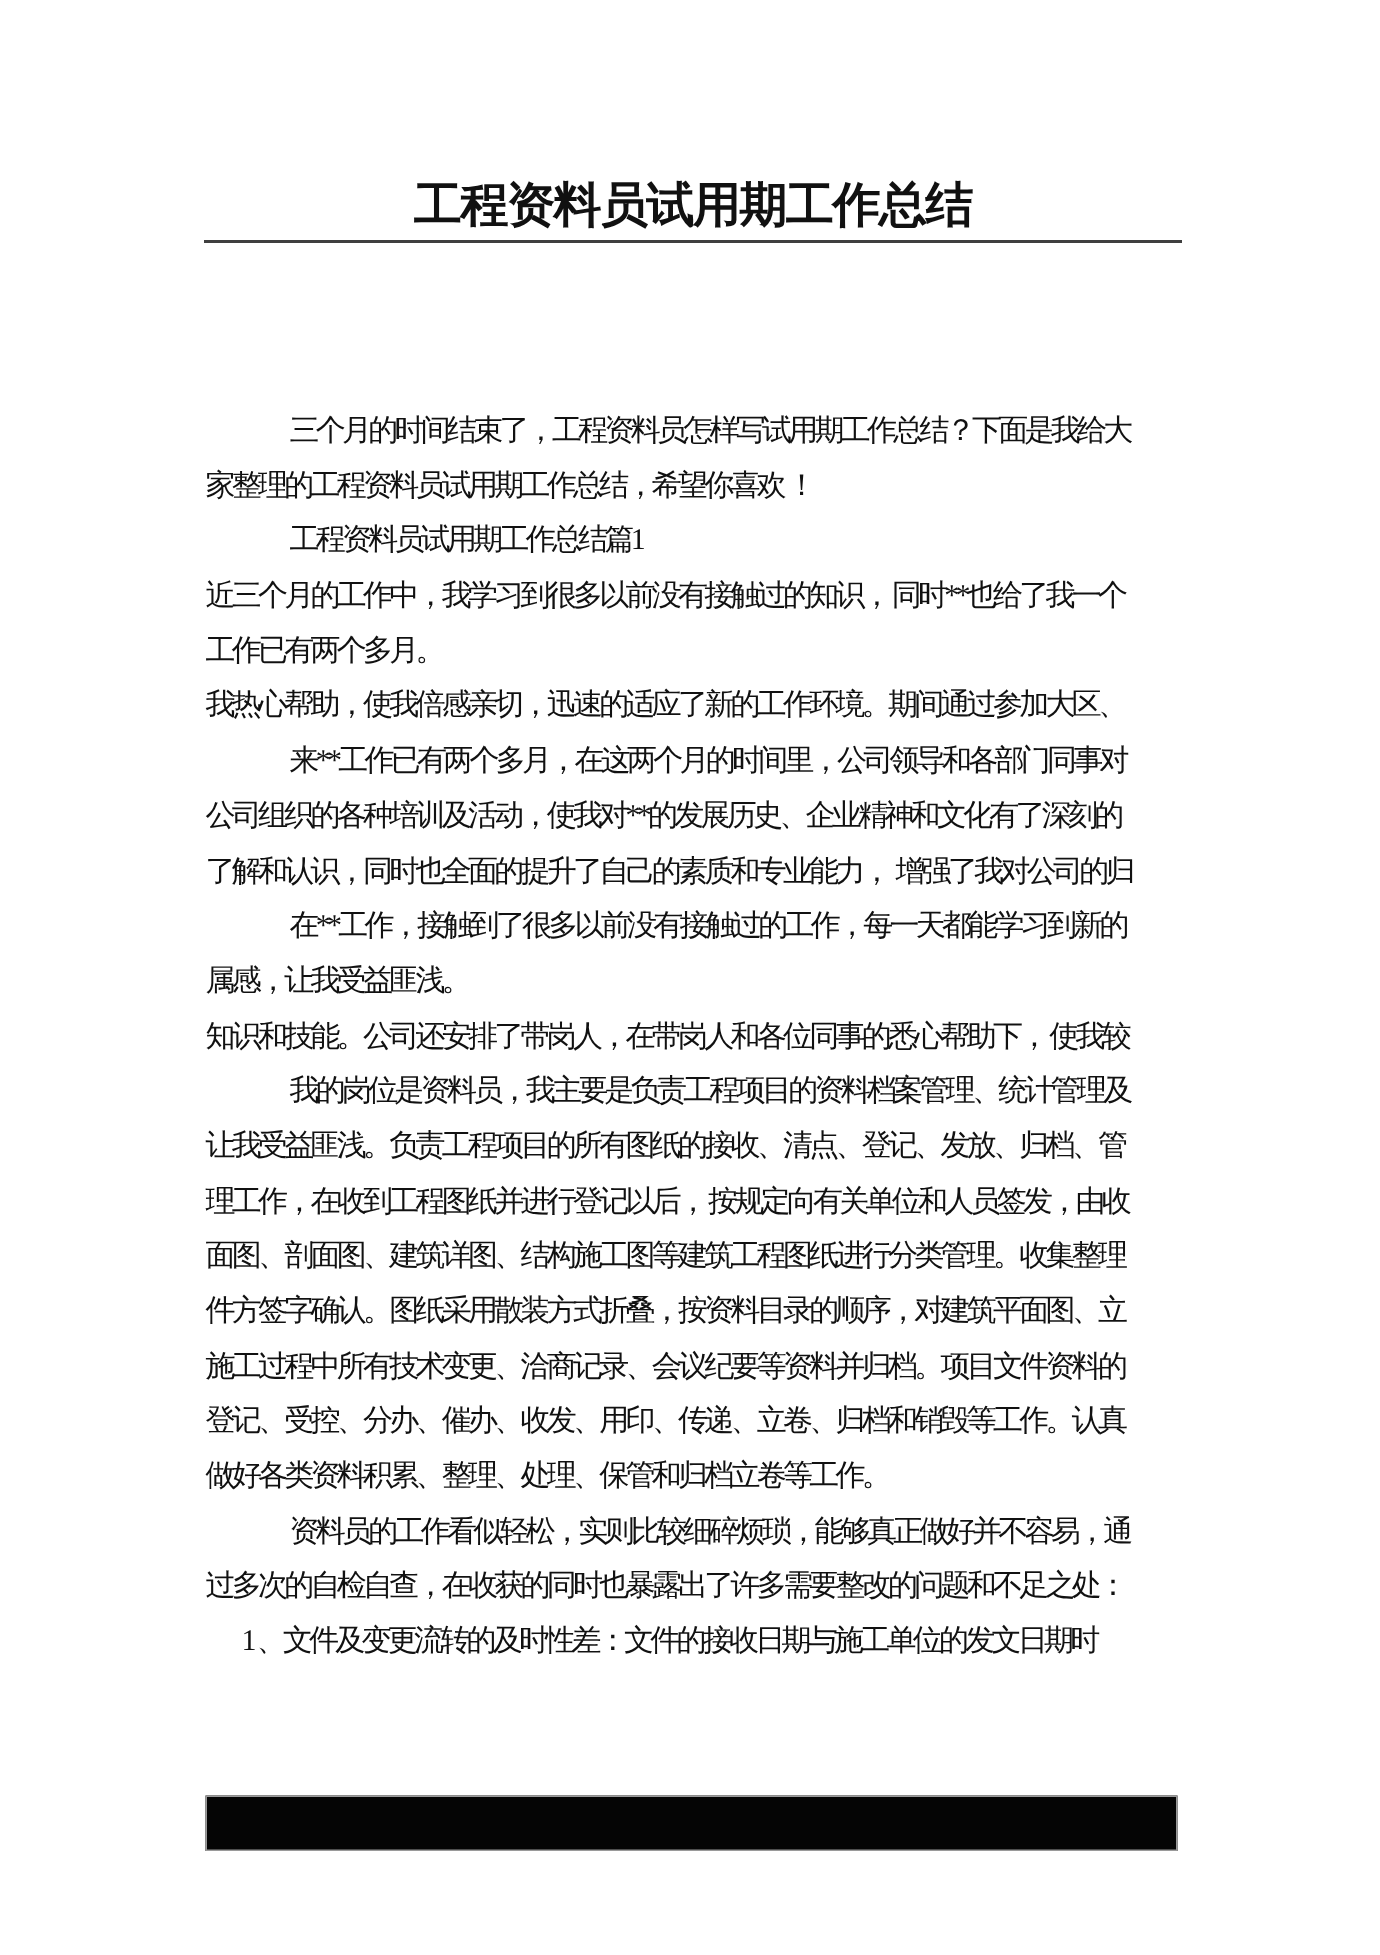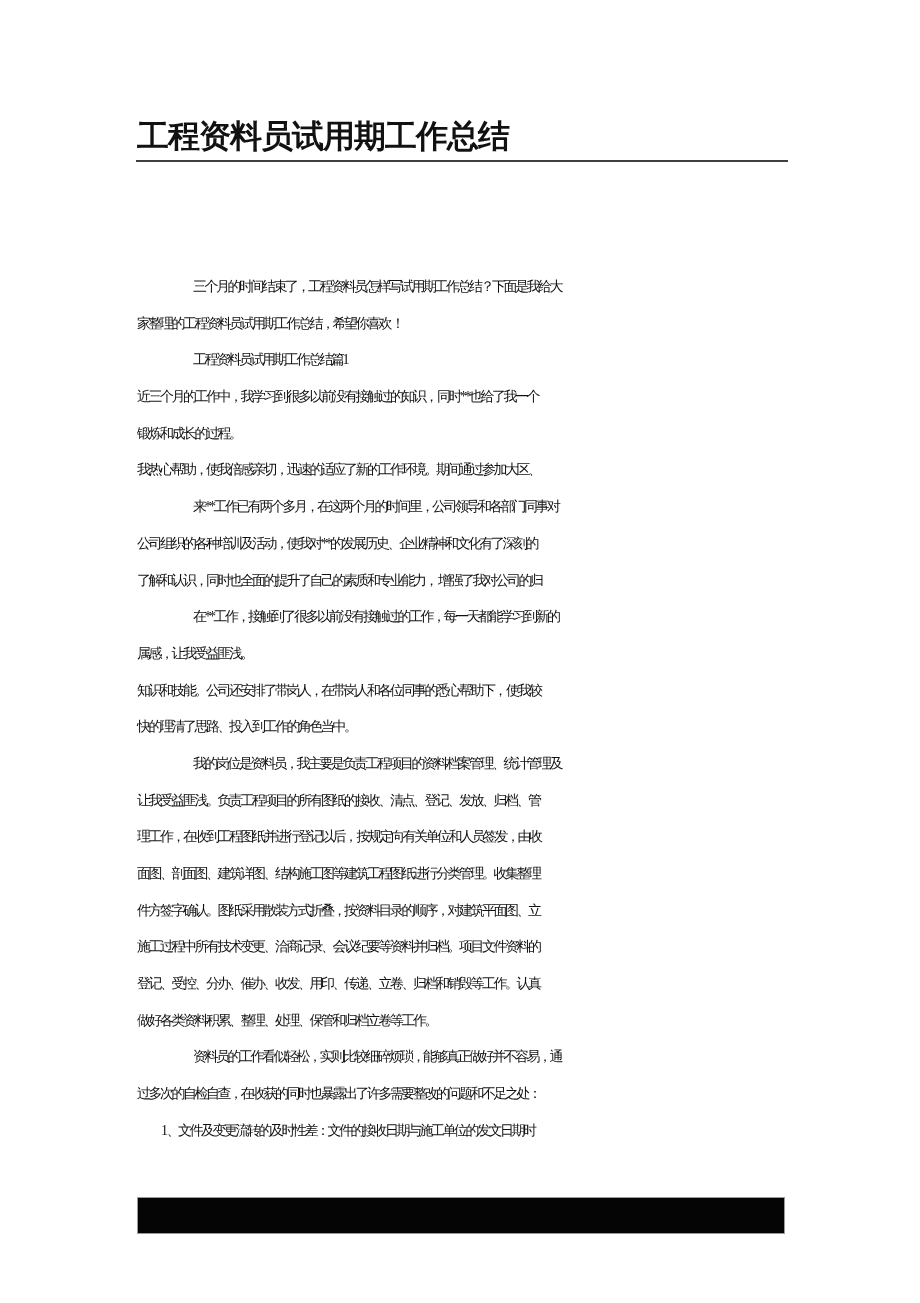--- a/index.html
+++ b/index.html
@@ -14,21 +14,21 @@
     background: #ffffff;
     overflow: hidden;
     font-family: "Liberation Serif", "DejaVu Serif", serif;
     color: #111111;
   }
   #doc-title {
     position: absolute;
     top: 114px;
     left: 137px;
     width: 650px;
-    text-align: left;
+    text-align: center;
     font-size: 32px;
     font-weight: bold;
     letter-spacing: -1px;
     line-height: 44px;
     white-space: nowrap;
   }
   #title-divider {
     position: absolute;
     top: 160px;
     left: 136px;
@@ -36,21 +36,21 @@
     height: 0;
     border-top: 2px solid #3f3f3f;
   }
   #doc-body {
     position: absolute;
     top: 269px;
     left: 137px;
     width: 660px;
   }
   .line {
-    font-size: 14px;
+    font-size: 20px;
     line-height: 36.7px;
     height: 36.7px;
     letter-spacing: -2.5px;
     white-space: pre;
     color: #111111;
   }
   .indent-para { padding-left: 56px; }
   .indent-num  { padding-left: 24px; }
   #footer-image {
     position: absolute;
@@ -69,29 +69,28 @@
 
   <div id="doc-title">工程资料员试用期工作总结</div>
 
   <div id="title-divider" style="border-top-color: rgb(63, 63, 63);"></div>
 
   <div id="doc-body">
       <div class="line indent-para">三个月的时间结束了，工程资料员怎样写试用期工作总结？下面是我给大</div>
       <div class="line">家整理的工程资料员试用期工作总结，希望你喜欢 ！</div>
       <div class="line indent-para">工程资料员试用期工作总结篇1</div>
       <div class="line">近三个月的工作中，我学习到很多以前没有接触过的知识， 同时**也给了我一个</div>
-      <div class="line">锻炼和成长的过程。</div>
+      <div class="line">工作已有两个多月。</div>
       <div class="line">我热心帮助，使我倍感亲切，迅速的适应了新的工作环境。期间通过参加大区、</div>
       <div class="line indent-para">来**工作已有两个多月，在这两个月的时间里，公司领导和各部门同事对</div>
       <div class="line">公司组织的各种培训及活动，使我对**的发展历史、企业精神和文化有了深刻的</div>
       <div class="line">了解和认识，同时也全面的提升了自己的素质和专业能力，  增强了我对公司的归</div>
       <div class="line indent-para">在**工作，接触到了很多以前没有接触过的工作，每一天都能学习到新的</div>
       <div class="line">属感，让我受益匪浅。</div>
       <div class="line">知识和技能。公司还安排了带岗人，在带岗人和各位同事的悉心帮助下， 使我较</div>
-      <div class="line">快的理清了思路、投入到工作的角色当中。</div>
       <div class="line indent-para">我的岗位是资料员，我主要是负责工程项目的资料档案管理、统计管理及</div>
       <div class="line">让我受益匪浅。负责工程项目的所有图纸的接收、清点、登记、发放、归档、管</div>
       <div class="line">理工作，在收到工程图纸并进行登记以后， 按规定向有关单位和人员签发，由收</div>
       <div class="line">面图、剖面图、建筑详图、结构施工图等建筑工程图纸进行分类管理。收集整理</div>
       <div class="line">件方签字确认。图纸采用散装方式折叠，按资料目录的顺序，对建筑平面图、立</div>
       <div class="line">施工过程中所有技术变更、洽商记录、会议纪要等资料并归档。项目文件资料的</div>
       <div class="line">登记、受控、分办、催办、收发、用印、传递、立卷、归档和销毁等工作。认真</div>
       <div class="line">做好各类资料积累、整理、处理、保管和归档立卷等工作。</div>
       <div class="line indent-para">资料员的工作看似轻松，实则比较细碎烦琐，能够真正做好并不容易，通</div>
       <div class="line">过多次的自检自查，在收获的同时也暴露出了许多需要整改的问题和不足之处：</div>

